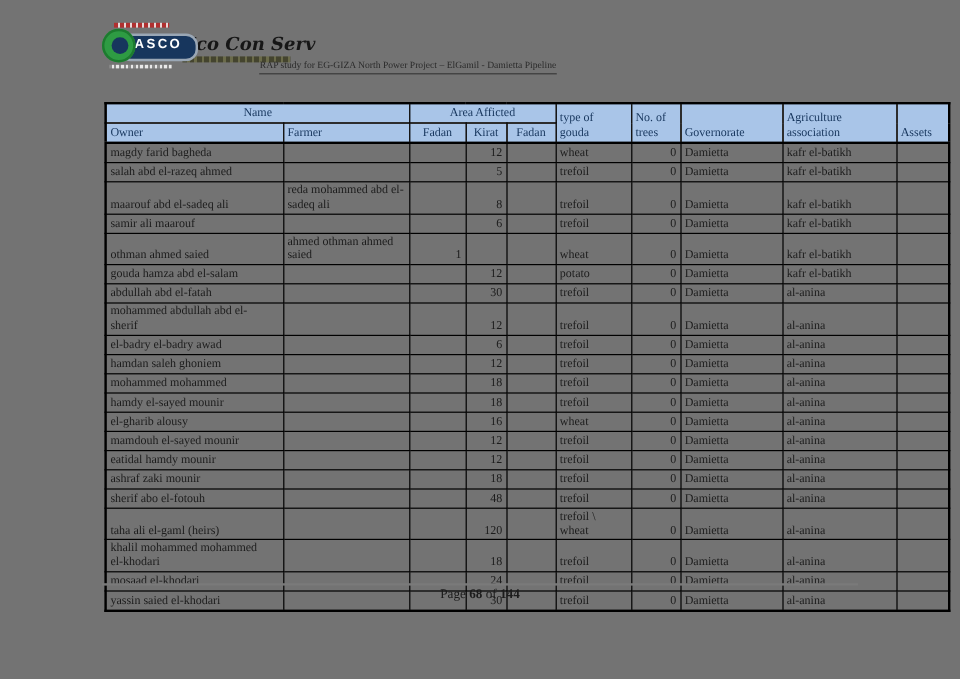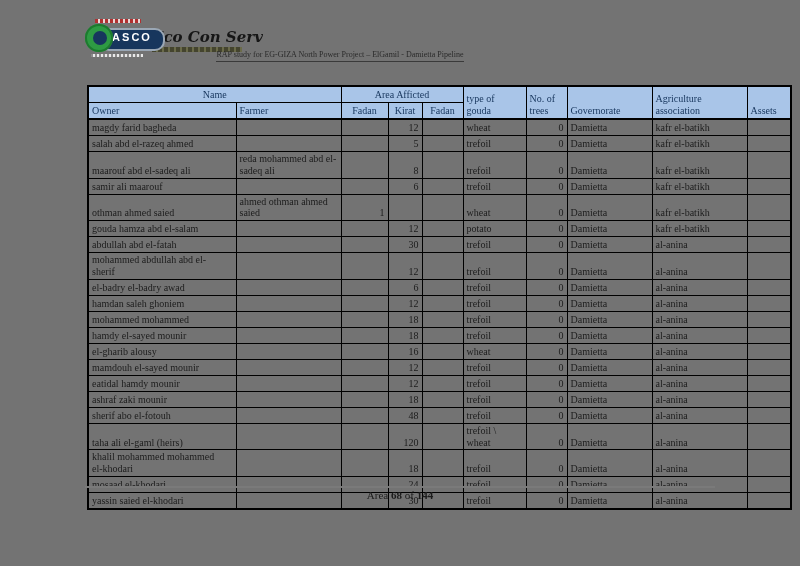--- a/index.html
+++ b/index.html
@@ -393,19 +393,19 @@
           <td class="num">0</td>
           <td>Damietta</td>
           <td>al-anina</td>
           <td></td>
         </tr>
       </tbody>
   </table>
 
   <div class="footer-rule"></div>
   <div class="footer-text">
-    <span>Area</span>
+    <span>Page</span>
     <b>68</b>
     <span>of</span>
     <b>144</b>
   </div>
 
 </div>
 
 </body></html>

